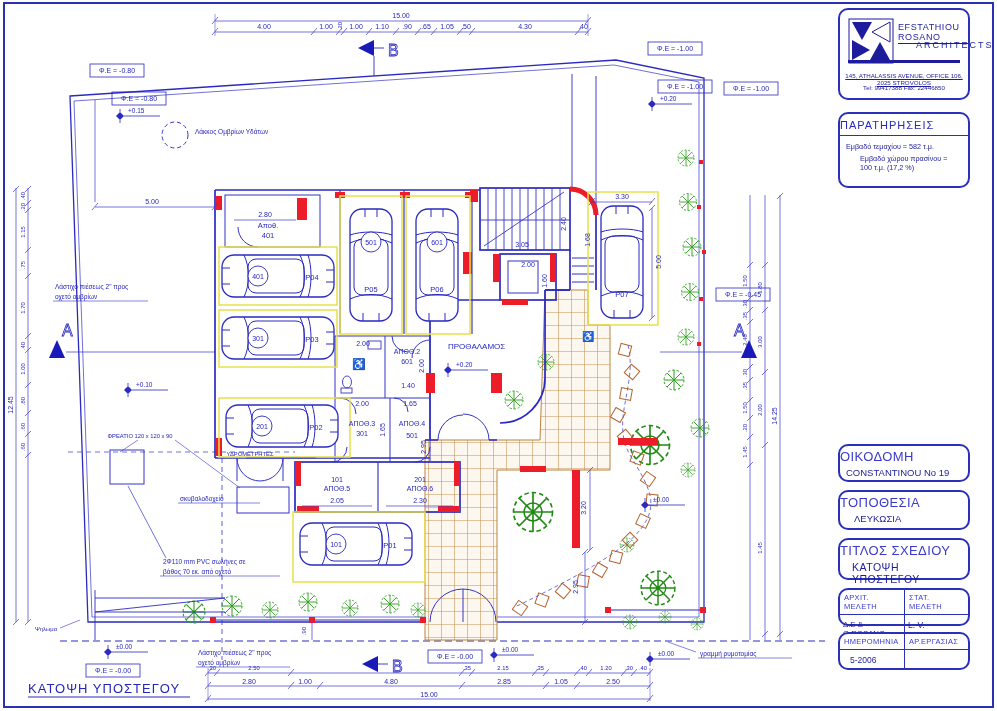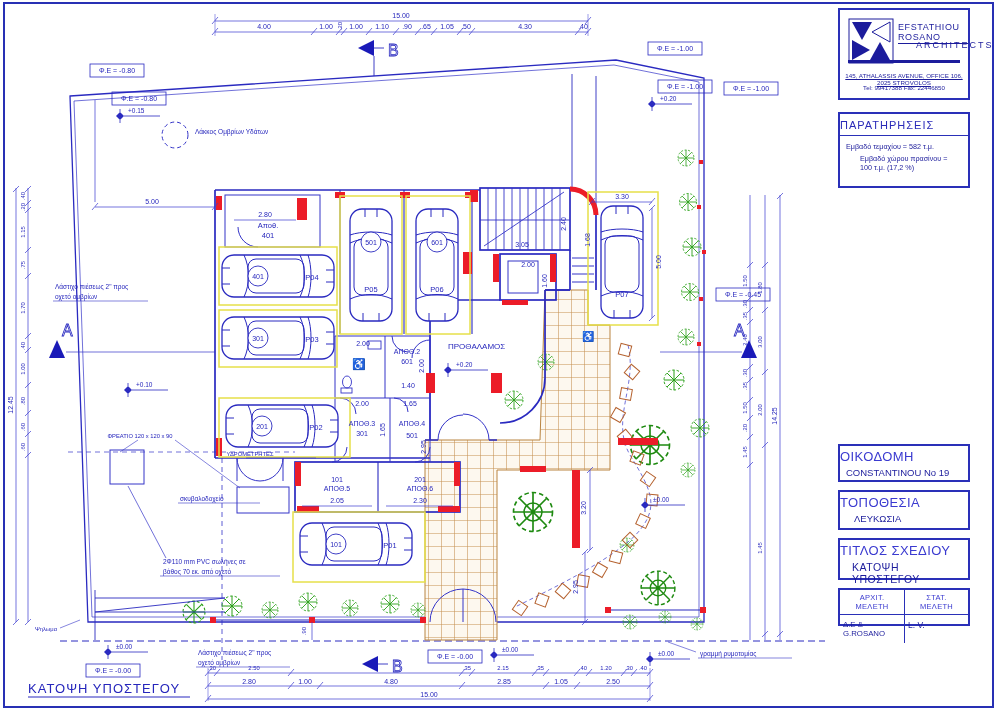--- a/index.html
+++ b/index.html
@@ -1,24 +1,24 @@
 <!DOCTYPE html>
 <html><head>
 <meta charset="utf-8">
 <style>
   html,body{margin:0;padding:0;background:#fff}
   .page{position:relative;width:997px;height:711px;background:#fff;overflow:hidden;
         font-family:"Liberation Sans",sans-serif;color:#2a2ab8}
   .frame{position:absolute;left:3px;top:2px;right:3px;bottom:3px;border:2px solid #2830b4}
-  .tb{position:absolute;left:838px;width:132px;border:2px solid #2a30b8;border-radius:0;background:#fff;box-sizing:border-box}
+  .tb{position:absolute;left:838px;width:132px;border:2px solid #2a30b8;border-radius:10px;background:#fff;box-sizing:border-box}
   .tb .lab{font-size:13px;letter-spacing:.4px;padding:3px 0 1px;color:#3a3ad0}
   .tb .val{font-size:9.5px;color:#1c1c9c;padding:2px 6px 4px}
   .grid2{display:grid;grid-template-columns:1fr 1fr}
   .grid2 .c{border-left:1px solid #2a30b8}
-  .grid2 .h{border-bottom:1px solid #2a30b8;font-size:7.5px;padding:3px 4px;text-align:center;letter-spacing:.3px;color:#3a3ad0}
+  .grid2 .h{border-bottom:1px solid #2a30b8;font-size:7.5px;padding:3px 4px;letter-spacing:.3px;color:#3a3ad0}
   .grid2 .v{font-size:8.5px;padding:5px 3px;text-align:left;color:#1c1c9c}
   .center{text-align:left}
   svg text{font-family:"Liberation Sans",sans-serif;fill:#2626bc}
   .dm{font-size:7px;text-anchor:middle}
   .dxs{font-size:5.8px;text-anchor:middle}
   .lb{font-size:6.5px}
   .lbm{font-size:7.5px;text-anchor:middle}
   .sec{font-size:16px;fill:none;stroke:#2a2ac0;stroke-width:.8}
 </style>
 </head>
@@ -494,14 +494,20 @@
     <div class="val" style="font-size:10.5px;padding-left:12px;letter-spacing:.5px">ΚΑΤΟΨΗ ΥΠΟΣΤΕΓΟΥ</div>
   </div>
 
   <div class="tb grid2" style="top:588px;height:38px">
     <div class="h">ΑΡΧΙΤ. ΜΕΛΕΤΗ</div>
     <div class="h c">ΣΤΑΤ. ΜΕΛΕΤΗ</div>
     <div class="v" style="font-size:7.8px">Δ.Ε &amp; G.ROSANO</div>
     <div class="v c">L. V.</div>
   </div>
 
+  <div class="tb grid2" style="top:632px;height:38px">
+    <div class="h">ΗΜΕΡΟΜΗΝΙΑ</div>
+    <div class="h c">ΑΡ.ΕΡΓΑΣΙΑΣ</div>
+    <div class="v" style="text-align:left;padding-left:10px">5-2006</div>
+    <div class="v c"></div>
+  </div>
 
 </div>
 
 </body></html>

